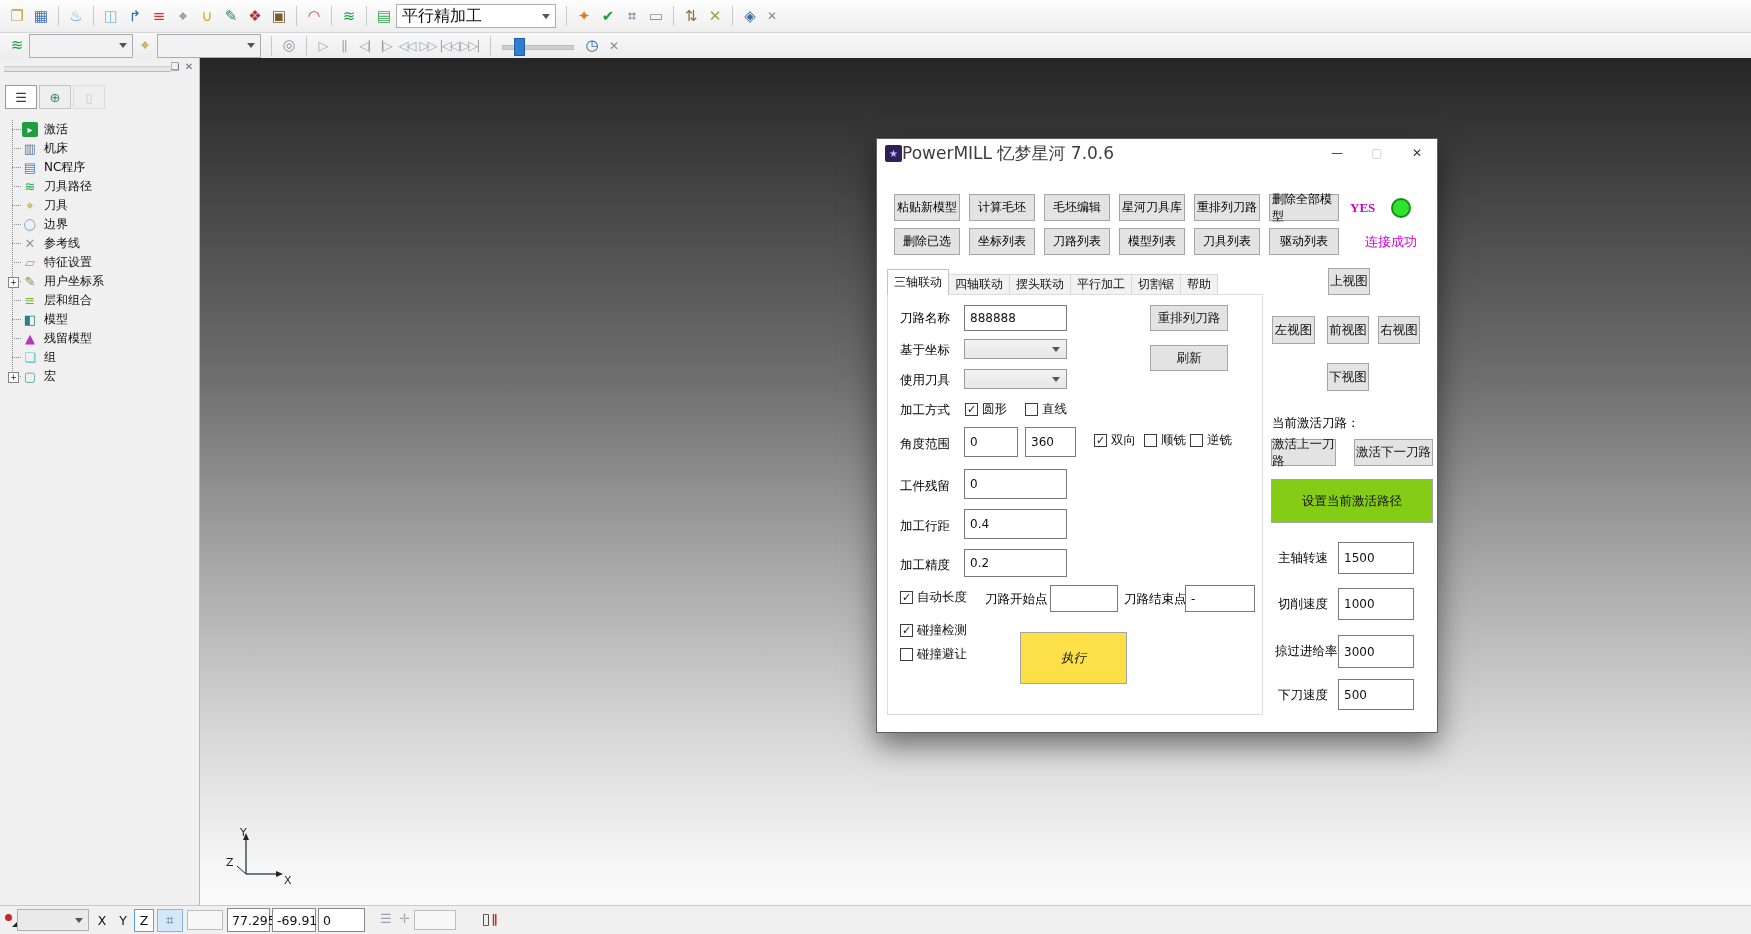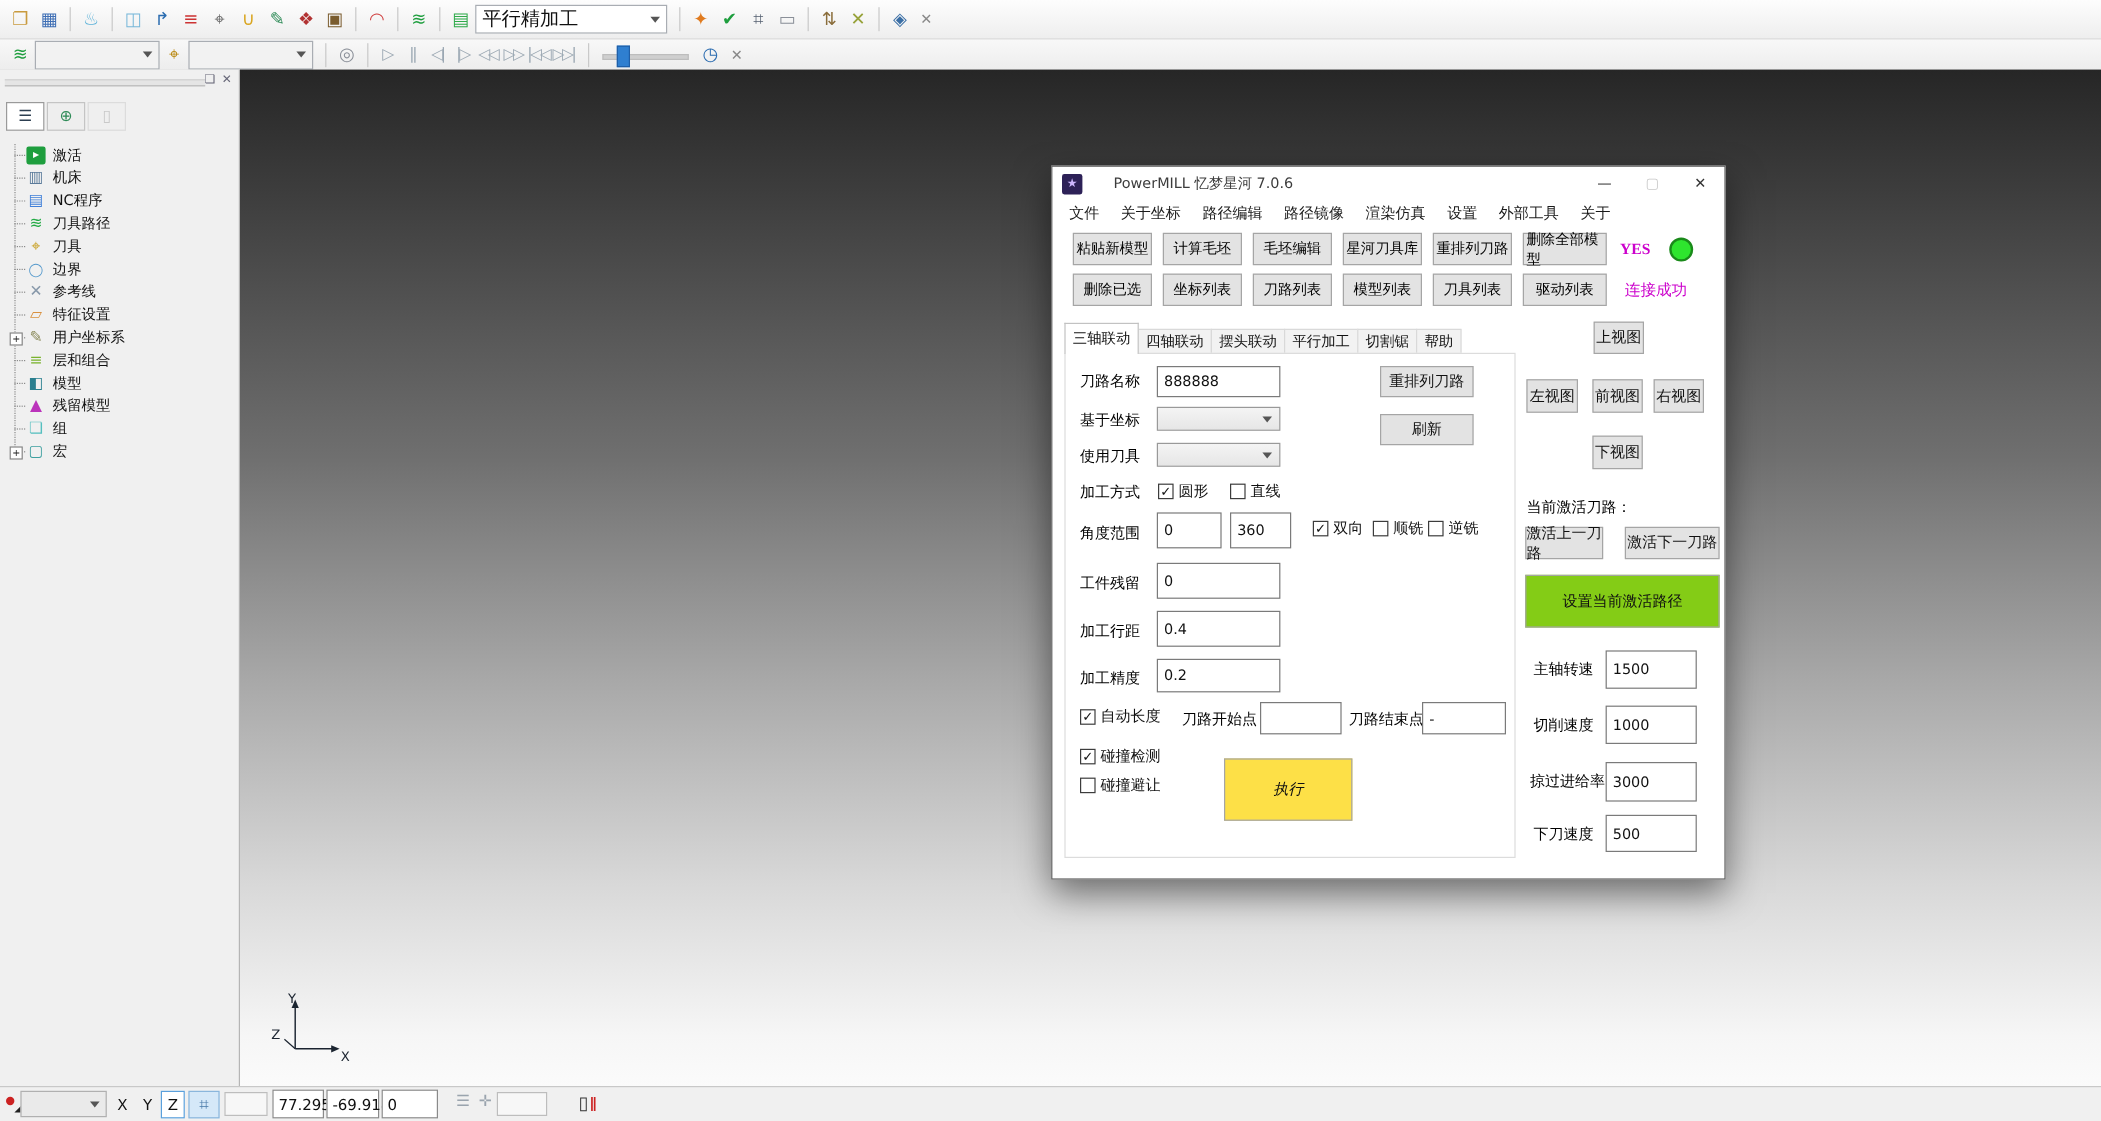--- a/index.html
+++ b/index.html
@@ -54,35 +54,35 @@
   
   .canvas{position:absolute;left:200px;top:58px;right:0;bottom:28px;
     background:linear-gradient(180deg,#262626 0%,#3d3d3d 12%,#6f6f6f 38%,#a8a8a8 60%,#d8d8d8 80%,#f6f6f6 95%,#fbfbfb 100%);}
   .axes{position:absolute;left:222px;top:826px;width:70px;height:62px;}
   
   .dialog{position:absolute;left:876px;top:138px;width:560px;height:593px;background:#fff;
     border:1px solid #5f5f5f;box-shadow:0 12px 28px rgba(0,0,0,.5);}
   .d-title{height:28px;display:flex;align-items:center;padding-left:8px;}
   .d-appicon{width:17px;height:17px;background:#2d2157;color:#cdb6ff;border-radius:2px;
     display:inline-flex;align-items:center;justify-content:center;font-size:10px;}
-  .d-titletext{margin-left:26px;color:#3c3c3c;font-size:12px;}
+  .d-titletext{margin-left:0;color:#3c3c3c;font-size:17px;}
   .d-ctls{margin-left:auto;display:flex;height:28px;}
   .d-ctl{width:40px;height:28px;display:inline-flex;align-items:center;justify-content:center;
     color:#333;font-size:12px;}
   .d-ctl.max{color:#c9c9c9;}
   .d-menu{height:22px;display:flex;align-items:center;padding-left:5px;}
   .d-menuitem{padding:0 9px;font-size:12.5px;color:#1a1a1a;}
   .btnrow{position:absolute;left:17px;display:flex;gap:9px;align-items:center;}
   .r1{top:55px;} .r2{top:89px;}
   .wbtn{height:27px;background:#e3e3e3;border:1px solid #a5a5a5;display:inline-flex;
     align-items:center;justify-content:center;font-size:12px;color:#000;padding:0 2px;box-sizing:border-box;}
   .wbtn.b66{width:66px;} .wbtn.b70{width:70px;}
   .yes{font-family:"Liberation Serif","DejaVu Serif",serif;font-weight:bold;font-size:13px;margin-left:2px;}
   .led{width:20px;height:20px;border-radius:50%;border:2px solid #1a8a1a;margin-left:7px;box-sizing:border-box;}
-  .magenta{font-size:13px;margin-left:6px;}
+  .magenta{font-size:13px;margin-left:17px;}
   .dtabs{position:absolute;left:10px;top:130px;height:26px;display:flex;align-items:flex-end;}
   .dtab{height:21px;padding:0 6px;background:#f2f2f2;border:1px solid #d9d9d9;margin-right:-1px;
     display:inline-flex;align-items:center;font-size:12px;box-sizing:border-box;}
   .dtab.active{height:26px;background:#fff;border-color:#c2c2c2;border-bottom:none;z-index:2;}
   .tabpanel{position:absolute;left:10px;top:155px;width:376px;height:421px;background:#fff;
     border:1px solid #dcdcdc;box-sizing:border-box;}
   .flabel{position:absolute;font-size:12.5px;color:#000;white-space:nowrap;}
   .fin{position:absolute;background:#fff;border:1px solid #7a7a7a;font-size:12px;
     display:flex;align-items:center;padding-left:5px;box-sizing:border-box;}
   .fsel{position:absolute;background:linear-gradient(#f4f4f4,#e6e6e6);border:1px solid #999;
@@ -282,30 +282,20 @@
   <div class="dialog">
     <div class="d-title">
       <span class="d-appicon">★</span>
       <span class="d-titletext">PowerMILL 忆梦星河  7.0.6</span>
       <div class="d-ctls">
         <span class="d-ctl">—</span>
         <span class="d-ctl max">▢</span>
         <span class="d-ctl">✕</span>
       </div>
     </div>
-    <div class="d-menu">
-      <span class="d-menuitem">文件</span>
-      <span class="d-menuitem">关于坐标</span>
-      <span class="d-menuitem">路径编辑</span>
-      <span class="d-menuitem">路径镜像</span>
-      <span class="d-menuitem">渲染仿真</span>
-      <span class="d-menuitem">设置</span>
-      <span class="d-menuitem">外部工具</span>
-      <span class="d-menuitem">关于</span>
-    </div>
 
     <div class="btnrow r1">
       <span class="wbtn b66">粘贴新模型</span>
       <span class="wbtn b66">计算毛坯</span>
       <span class="wbtn b66">毛坯编辑</span>
       <span class="wbtn b66">星河刀具库</span>
       <span class="wbtn b66">重排列刀路</span>
       <span class="wbtn b70">删除全部模型</span>
       <span class="yes" style="color:#cc00cc;">YES</span>
       <span class="led" style="background:#2ee52e;"></span>

